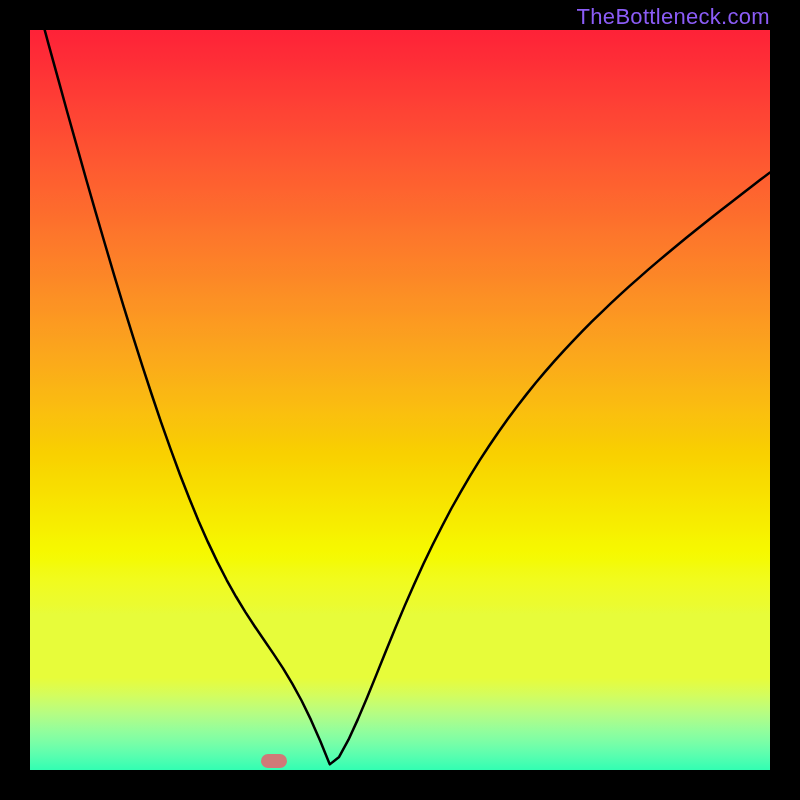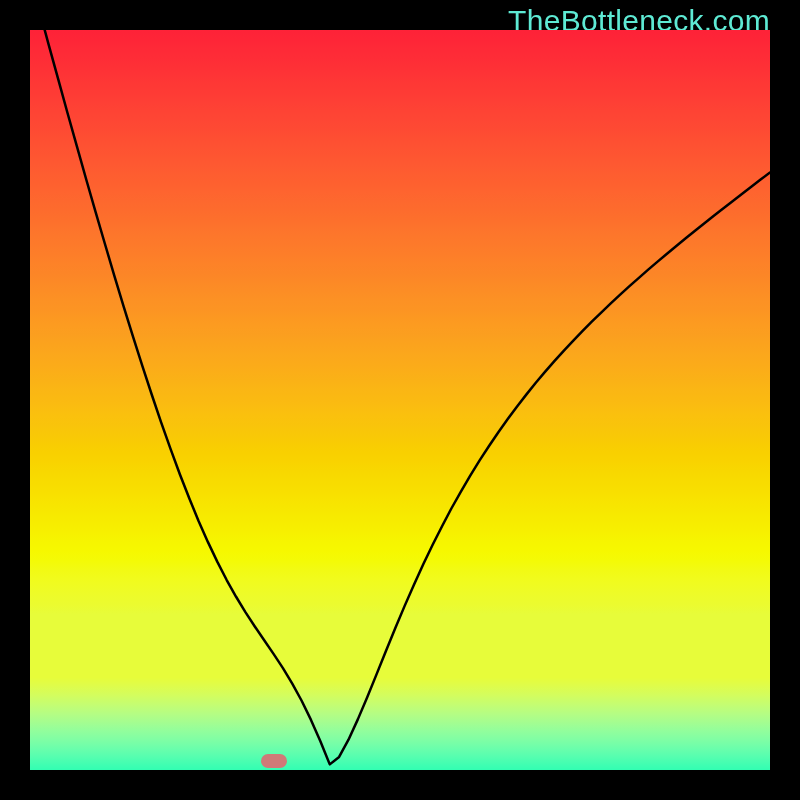--- a/index.html
+++ b/index.html
@@ -22,22 +22,22 @@
     top: 30px;
     left: 30px;
     width: 740px;
     height: 740px;
     overflow: hidden;
   }
   .watermark {
     position: absolute;
     top: 4px;
     right: 30px;
-    color: #5eead4;
-    font-size: 30px;
+    color: #8b5cf6;
+    font-size: 22px;
     font-weight: 500;
     letter-spacing: 0.3px;
     -webkit-font-smoothing: antialiased;
   }
   .marker {
     position: absolute;
     width: 26px;
     height: 14px;
     border-radius: 7px;
     background: #cf7a78;

